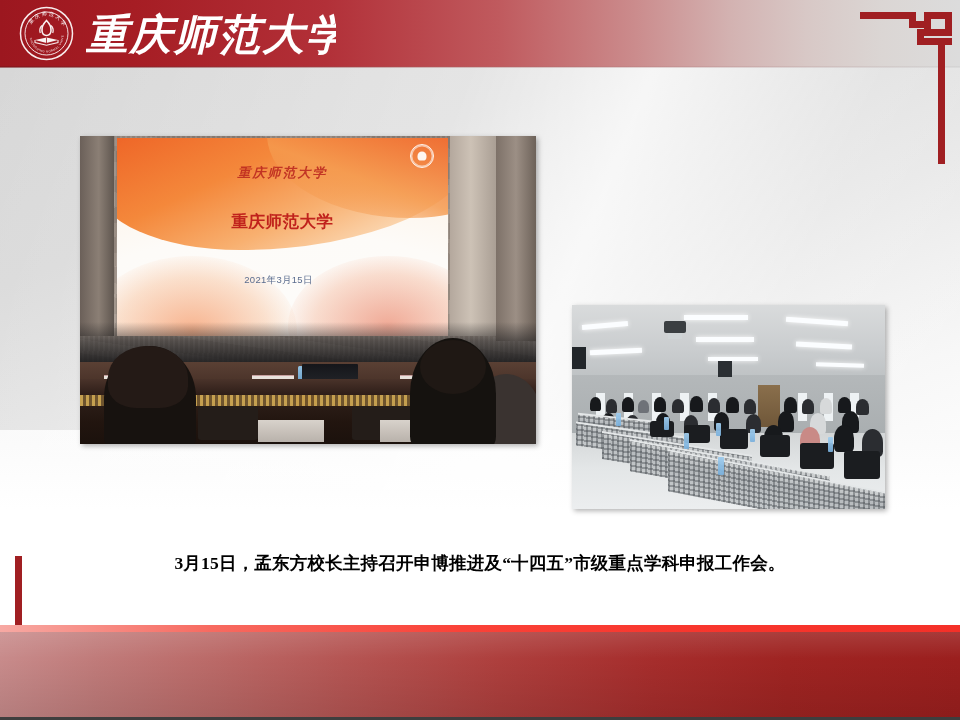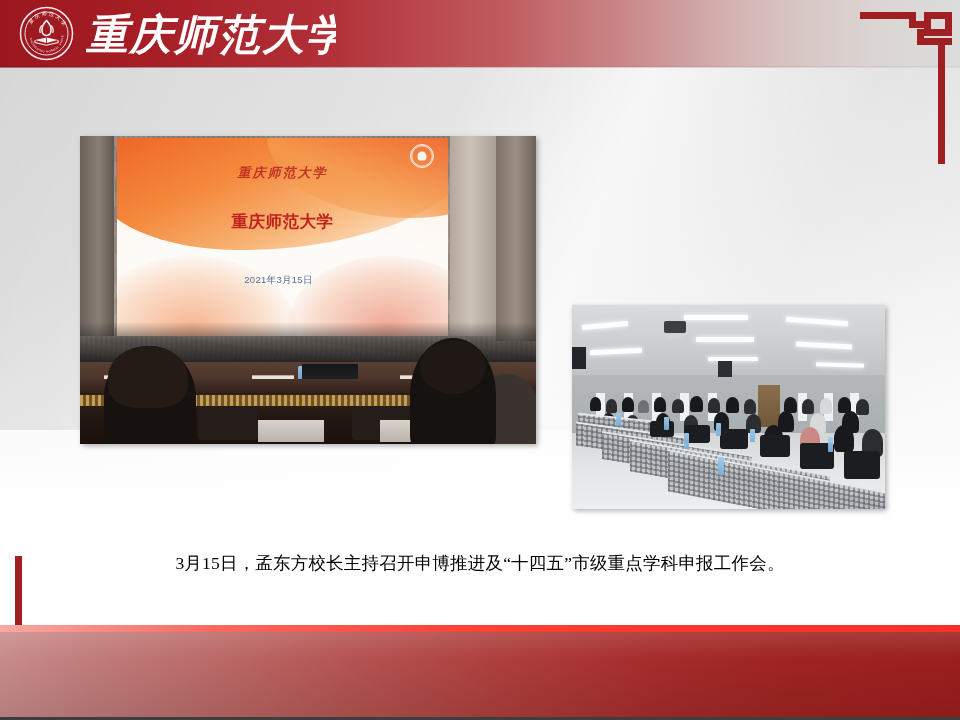--- a/index.html
+++ b/index.html
@@ -410,21 +410,21 @@
     border-radius: 1px;
   }
 
   
   .caption {
     position: absolute;
     left: 0; right: 0; top: 551px;
     text-align: center;
     font-family: "Liberation Serif", "DejaVu Serif", serif;
     font-size: 17.5px;
-    font-weight: 400;
+    font-weight: 700;
     color: #000000;
     letter-spacing: 0.2px;
     white-space: nowrap;
   }
 
   
   .footer-accent {
     position: absolute;
     left: 0; top: 625px;
     width: 960px; height: 7px;

